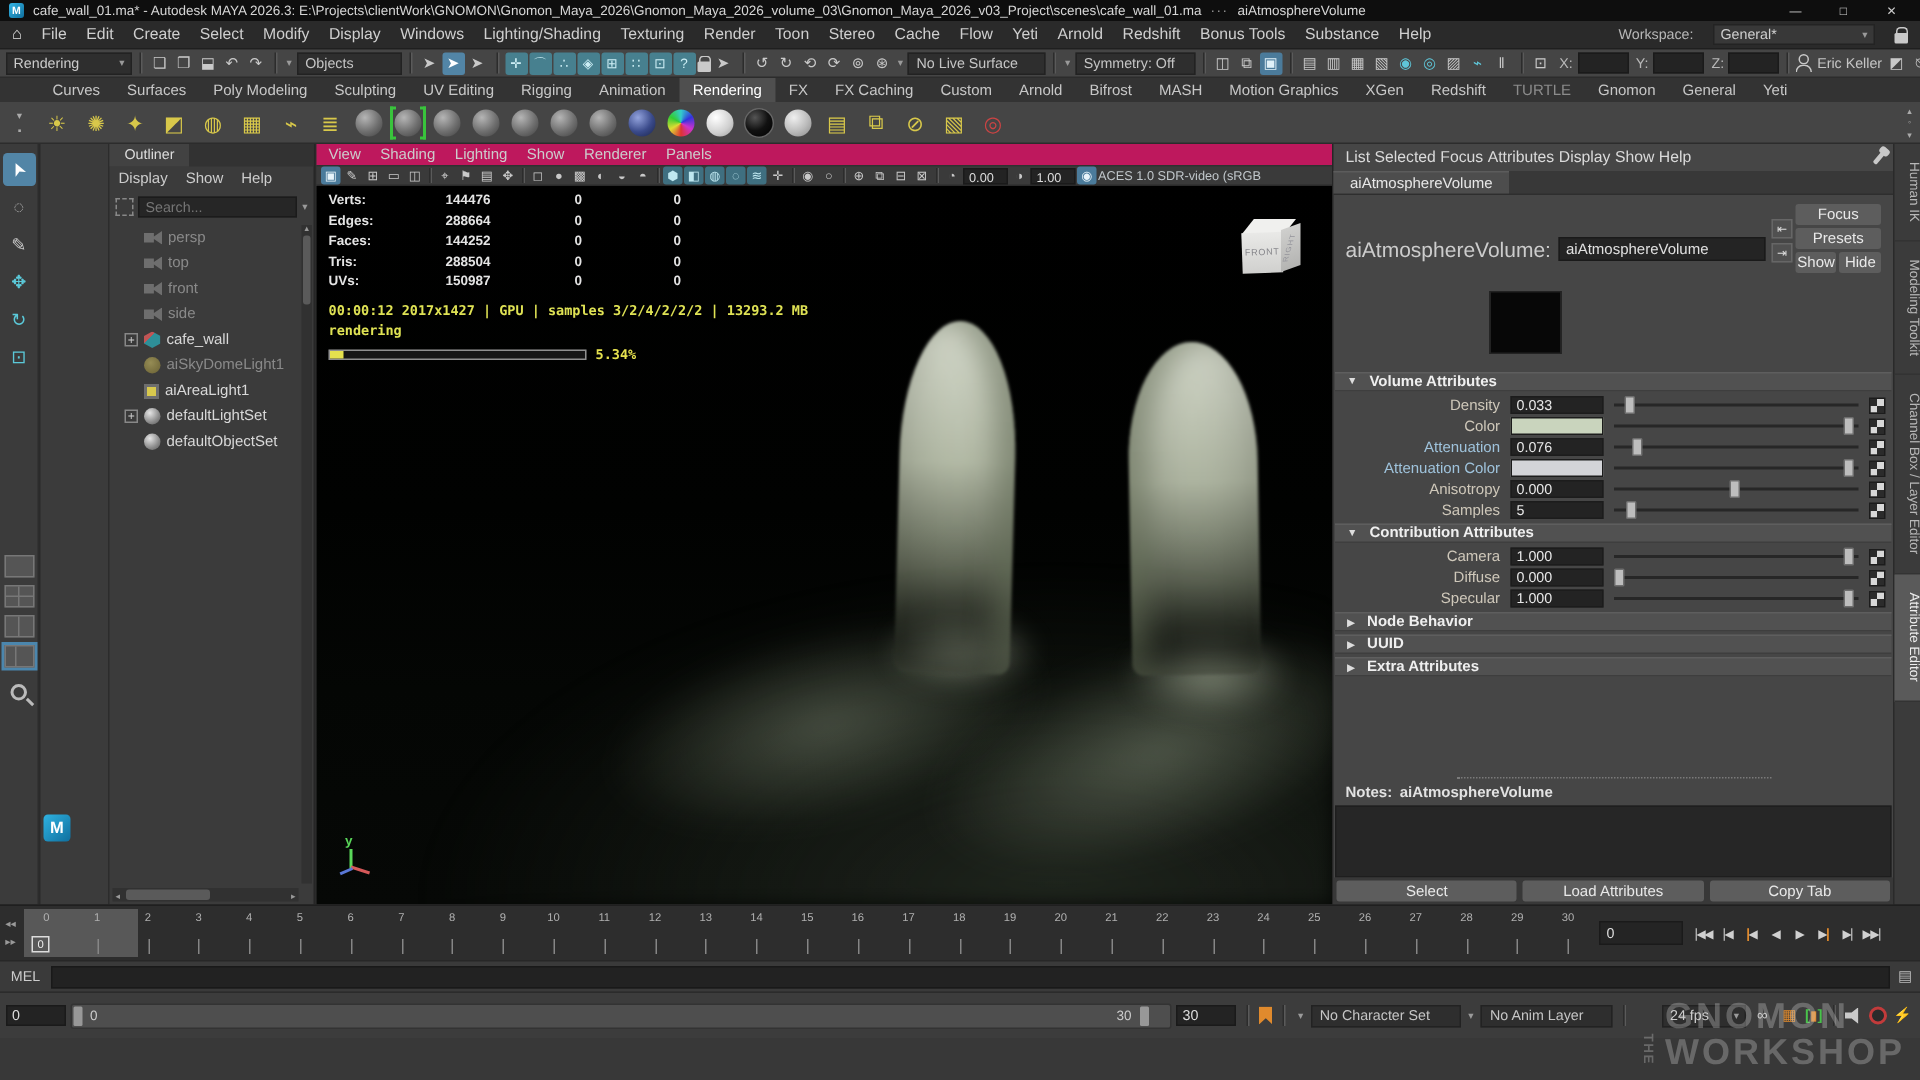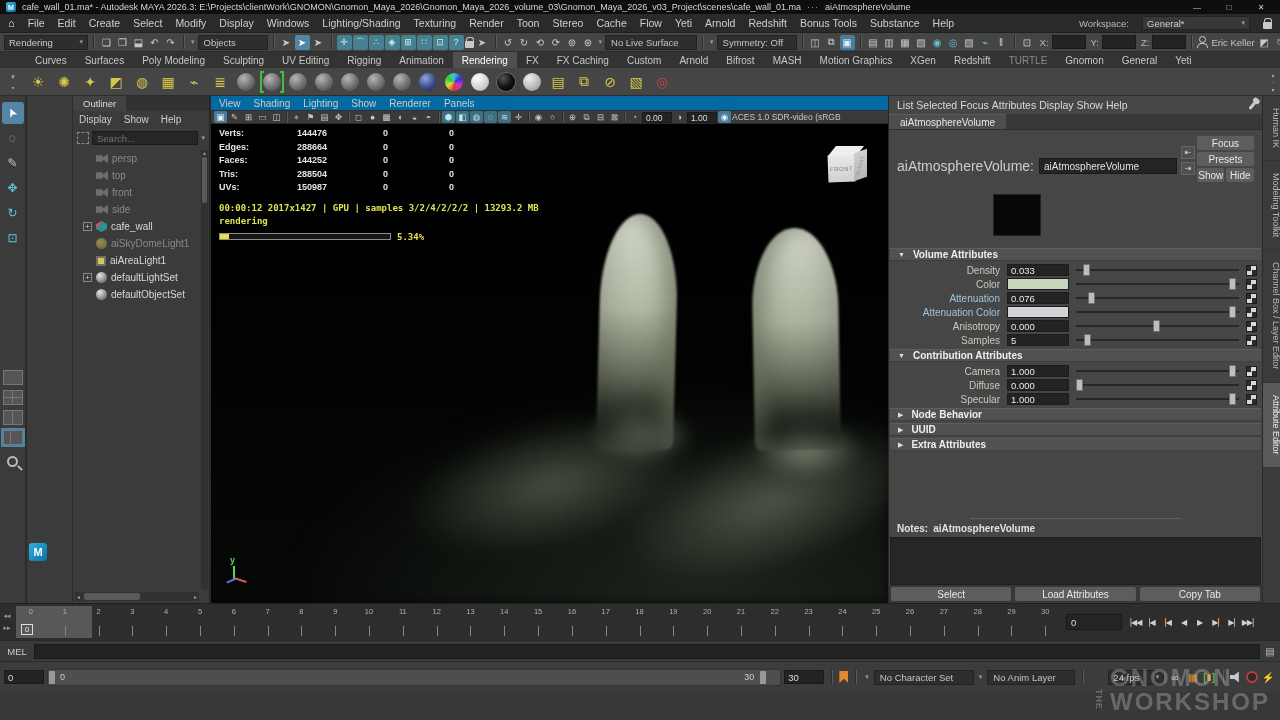--- a/index.html
+++ b/index.html
@@ -106,21 +106,21 @@
 .oi-skydome{width:11px;height:11px;border-radius:50%;background:radial-gradient(circle at 40% 35%,#e0cf6a,#8f7f2e);opacity:.55}
 .oi-arealight{width:10px;height:10px;background:#d8c84d;border:2px solid #6e6e6e}
 .oi-set{width:11px;height:11px;border-radius:50%;background:radial-gradient(circle at 35% 30%,#e5e5e5,#8a8a8a 60%,#555)}
 .oscroll{position:absolute;right:1px;top:54px;bottom:14px;width:7px;background:#313131;display:flex;flex-direction:column;align-items:center;font-size:5px;color:#999}
 .oscroll .thumb{width:5px;height:46px;background:#5a5a5a;margin-top:1px;border-radius:2px}
 .ohscroll{position:absolute;left:2px;right:10px;bottom:2px;height:9px;background:#313131;display:flex;align-items:center;font-size:6px;color:#999}
 .ohscroll .thumb{width:56px;height:7px;background:#5a5a5a;margin:0 2px;border-radius:2px}
 .ohscroll .e{padding:0 2px}
 
 #viewport{position:absolute;left:211px;top:96px;width:677px;height:507px;background:#3d3d3d}
-#vp-menus{height:14px;display:flex;gap:13px;align-items:center;padding-left:8px;font-size:10px;color:#ccc;background:#0369a1}
+#vp-menus{height:14px;display:flex;gap:13px;align-items:center;padding-left:8px;font-size:10px;color:#ccc;background:#be185d}
 #vp-toolbar{height:14px;display:flex;align-items:center;gap:1px;padding:0 3px;background:#3a3a3a;border-top:1px solid #303030;border-bottom:1px solid #2a2a2a}
 #vp-toolbar .w-icon{width:13px;height:12px;font-size:8.5px}
 #vp-toolbar .w-field{height:11px;font-size:8.5px;line-height:10px}
 #vp-toolbar .w-sep{height:10px;margin:0 2px}
 #vp-toolbar .w-text{font-size:8.5px;color:#c0c7cb}
 #vp-canvas{position:absolute;left:0;top:28px;right:0;bottom:0;background:linear-gradient(180deg,#000 0%,#010201 45%,#040604 70%,#060806 100%);overflow:hidden}
 .arch{position:absolute;filter:blur(1.2px)}
 #arch1{left:388px;top:90px;width:77px;height:235px;border-radius:50% 50% 8px 8px / 38% 38% 8px 8px;transform:rotate(1.5deg);background:linear-gradient(180deg,rgba(230,235,220,.96) 0%,rgba(203,211,188,.9) 40%,rgba(160,170,143,.62) 70%,rgba(100,110,88,.25) 90%,rgba(60,70,55,0) 100%);box-shadow:inset -12px 0 18px rgba(105,115,92,.55),inset 0 -40px 50px rgba(0,0,0,.28)}
 #arch2{left:542px;top:104px;width:86px;height:222px;border-radius:50% 50% 8px 8px / 36% 36% 8px 8px;transform:rotate(-1deg);background:linear-gradient(180deg,rgba(228,233,218,.94) 0%,rgba(200,208,185,.88) 42%,rgba(156,166,140,.6) 72%,rgba(95,105,84,.22) 92%,rgba(60,70,55,0) 100%);box-shadow:inset 12px 0 18px rgba(105,115,92,.5),inset 0 -40px 50px rgba(0,0,0,.3)}
 .pool{position:absolute;filter:blur(8px)}

